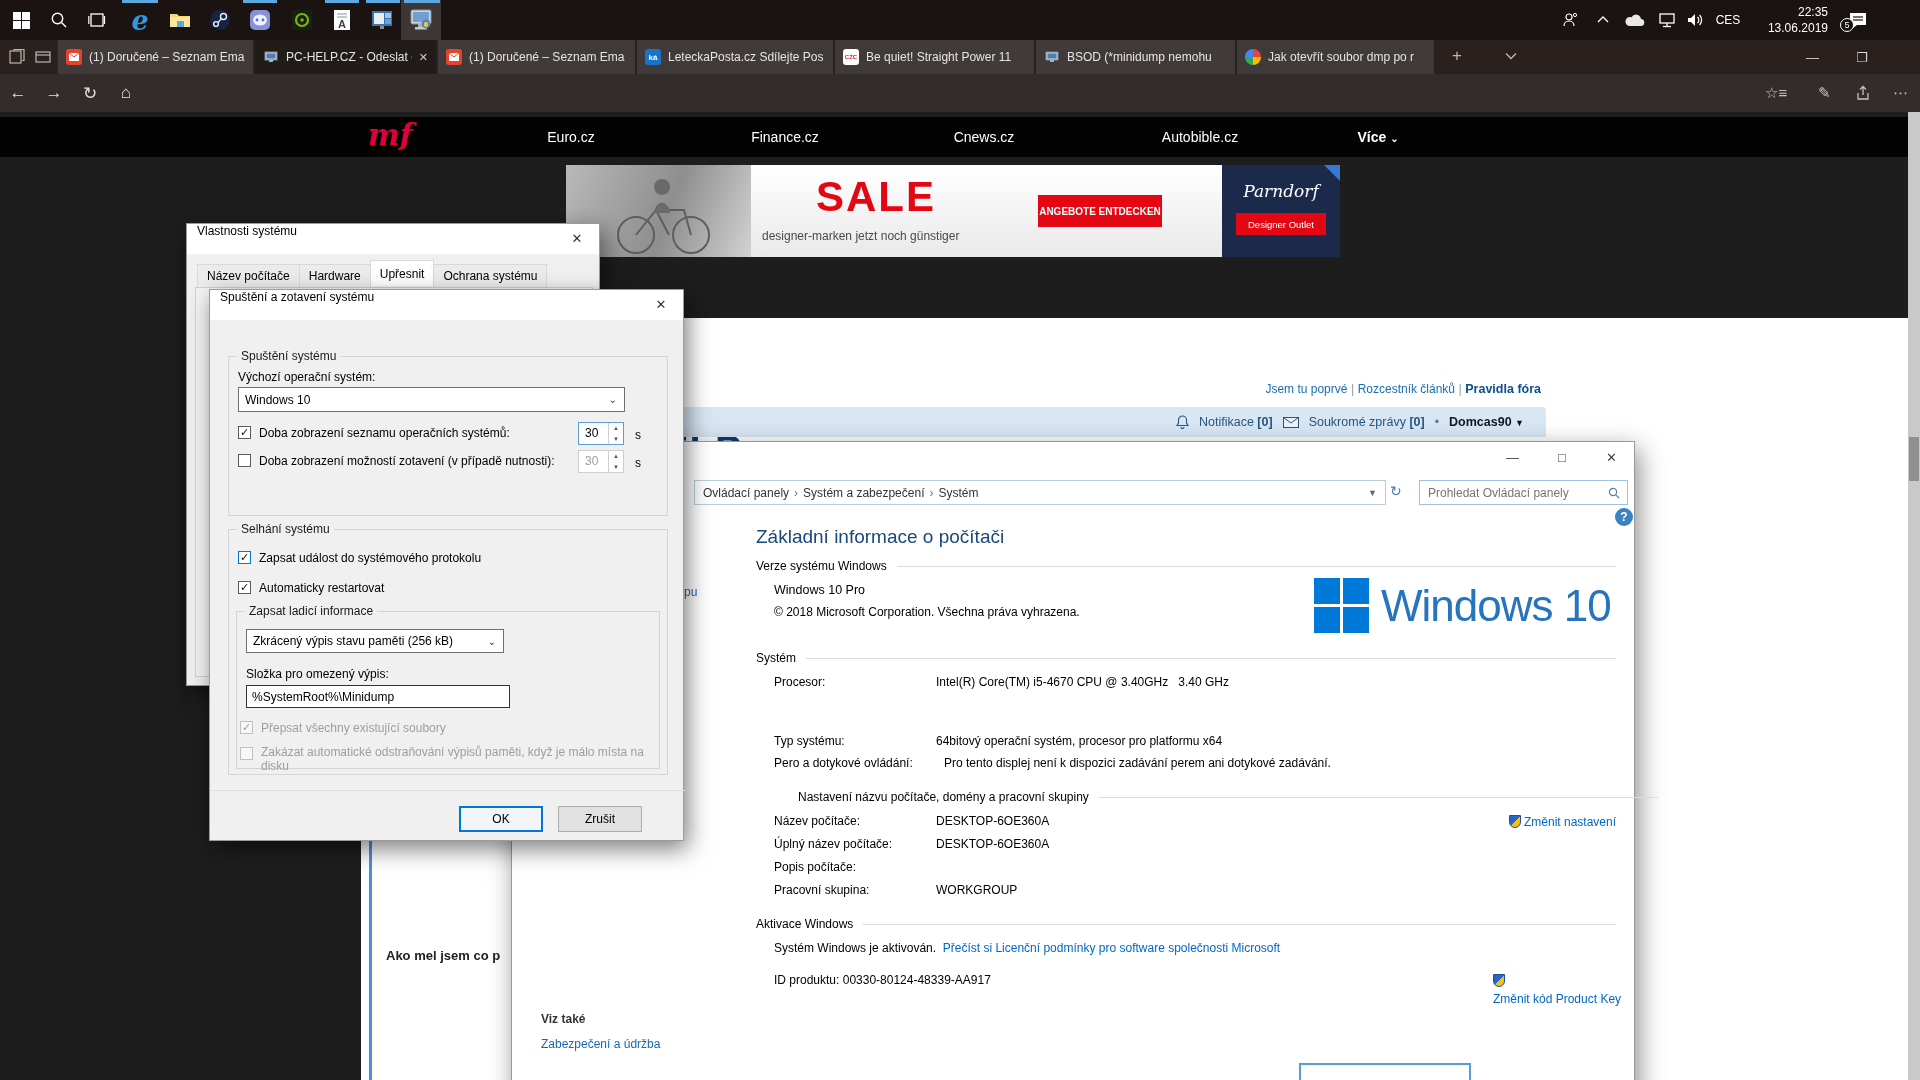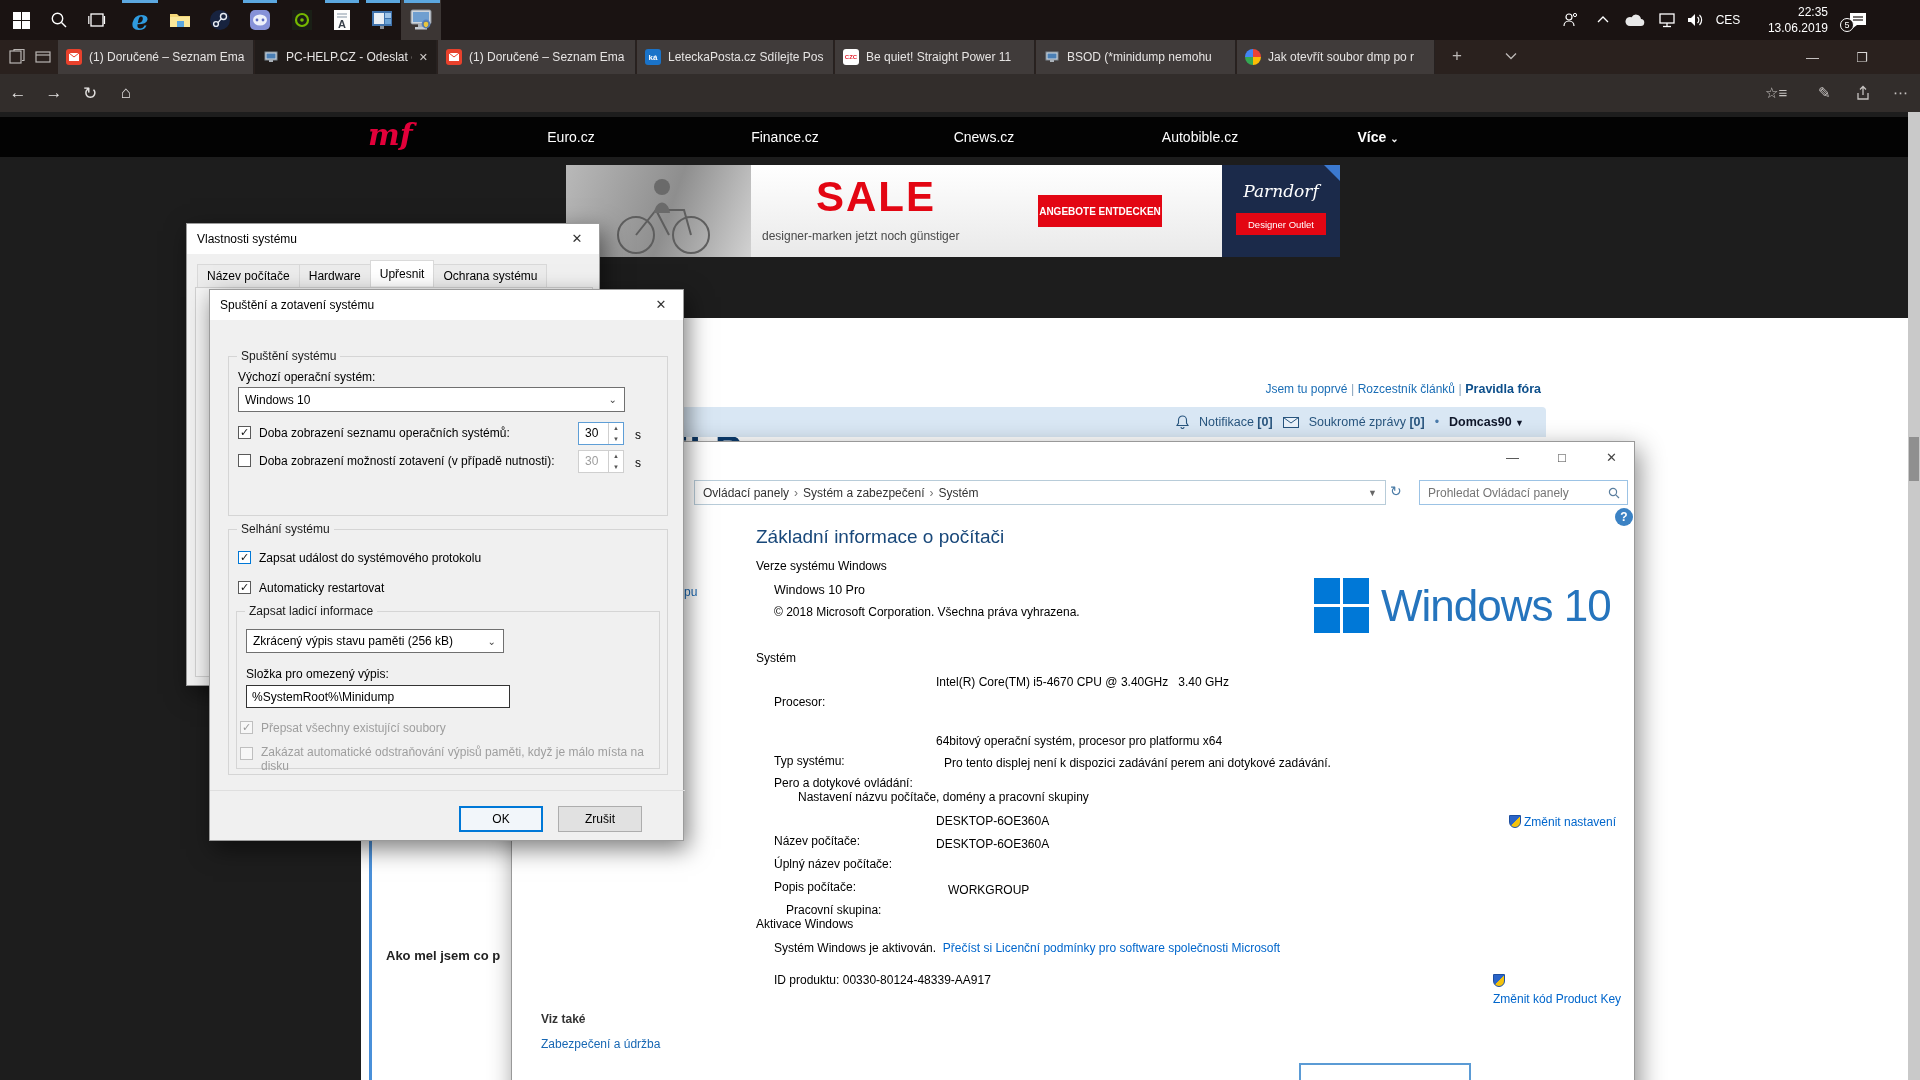--- a/index.html
+++ b/index.html
@@ -34,21 +34,21 @@
   #siteheader { position:absolute; left:0; top:5px; width:1908px; height:40px; background:#030303; }
   .menuitem { position:absolute; top:12px; transform:translateX(-50%); color:#fff; font-size:14px; }
   #ad { position:absolute; left:566px; top:53px; width:774px; height:92px; background:linear-gradient(#ffffff,#e9e9e9); overflow:hidden; }
   #wrapper { position:absolute; left:361px; top:206px; width:1547px; height:762px; background:#fff; }
   .flink { color:#1a6db5; font-size:12px; }
   #notifbar { position:absolute; left:19px; top:89px; width:1166px; height:30px; background:#d9e7f4; border-radius:4px 4px 0 0;
               display:flex; align-items:center; justify-content:flex-end; gap:10px; padding-right:22px; font-size:12.5px; color:#28557e; }
 
   
   .windlg { background:#f0f0f0; border:1px solid #9b9b9b; box-shadow:4px 8px 22px rgba(0,0,0,.5); }
-  .dlg-title { height:30px; background:#fff; display:flex; align-items:center; padding-left:10px; font-size:12px; color:#000; position:relative; }
+  .dlg-title { height:30px; background:#fff; display:flex; padding-left:10px; font-size:12px; color:#000; position:relative; }
   .dlg-x { position:absolute; right:0; top:0; width:44px; height:29px; display:flex; align-items:center; justify-content:center; font-size:13px; color:#333; }
   .groupbox { position:absolute; border:1px solid #d5d5d5; }
   .grouplabel { position:absolute; top:-8px; left:8px; background:#f0f0f0; padding:0 4px; font-size:12px; color:#1a1a1a; }
   .cb { position:absolute; width:13px; height:13px; background:#fff; border:1px solid #5a5a5a; font-size:11px; line-height:11px; text-align:center; color:#111; }
   .cb.blue { border-color:#0078d7; }
   .cb.dis { border-color:#bfbfbf; color:#9a9a9a; background:#f7f7f7; }
   .dlabel { position:absolute; font-size:12px; color:#000; }
   .dlabel.dis { color:#9e9e9e; }
   .wselect { position:absolute; background:#fff; border:1px solid #707070; font-size:12px; color:#000;
              display:flex; align-items:center; padding-left:6px; }
@@ -66,24 +66,24 @@
   .vtab.sel { background:#fff; position:relative; top:-2px; padding-top:6px; }
 
   
   #cpwin { left:511px; top:441px; width:1124px; height:700px; background:#fff; border:1px solid #999; box-shadow:4px 8px 24px rgba(0,0,0,.45); z-index:10; }
   .capbtn { width:45px; height:30px; display:inline-flex; align-items:center; justify-content:center; color:#444; font-size:13px; }
   #crumbbox { position:absolute; left:182px; top:38px; width:692px; height:25px; border:1px solid #b8ccd9; display:flex; align-items:center; font-size:12px; color:#333; padding-left:8px; gap:5px; }
   #cpsearch { position:absolute; left:907px; top:38px; width:209px; height:25px; border:1px solid #9cc3e5; display:flex; align-items:center; }
   #cpsearch input { border:none; outline:none; flex:1; font-size:12px; color:#666; padding-left:8px; font-family:"Liberation Sans",sans-serif; }
   .cpside { position:absolute; left:20px; font-size:12px; color:#1767b3; white-space:nowrap; }
   .cph1 { position:absolute; left:244px; top:84px; font-size:19px; color:#19487a; }
-  .cpgroup { position:absolute; left:244px; width:860px; display:flex; align-items:flex-start; font-size:12px; color:#000;flex-direction:column; }
+  .cpgroup { position:absolute; left:244px; width:860px; display:flex; align-items:center; font-size:12px; color:#000; }
   .cpgroup .line { flex:1; border-top:1px solid #dcdcdc; margin-left:10px; }
   .cprow { position:absolute; display:flex; font-size:12px; color:#000; }
-  .cprow .lbl { width:162px; flex:0 0 162px;margin-top:20px; }
+  .cprow .lbl { width:162px; flex:0 0 162px; }
   .cprow .val { white-space:pre-wrap; }
   .cplink { color:#0066cc; font-size:12px; white-space:nowrap; }
   .shield { width:12px; height:13px; display:inline-block; margin-right:3px; vertical-align:-2px;
             background:linear-gradient(135deg,#2a64c8 0 50%,#f4c20d 50% 100%); border-radius:0 0 6px 6px; border:1px solid #1d4fa0; }
 
   
   #scroll { left:1908px; top:112px; width:12px; height:968px; background:#c9c9c9; z-index:60; }
   #scrollthumb { position:absolute; left:1px; top:325px; width:10px; height:44px; background:#8f8f8f; }
 
   svg { display:block; }
@@ -472,21 +472,21 @@
     </div>
     <span class="abs" style="left:997px; top:370px;"><span class="shield"></span><span class="cplink">Změnit nastavení</span></span>
     <div class="cprow" style="left:262px; top:395px; width:600px;">
       <span class="lbl">Úplný název počítače:</span>
         <span class="val">DESKTOP-6OE360A</span>
     </div>
     <div class="cprow" style="left:262px; top:418px; width:600px;">
       <span class="lbl">Popis počítače:</span>
         <span class="val"></span>
     </div>
-    <div class="cprow" style="left:274px; top:441px; width:600px;">
+    <div class="cprow" style="left:262px; top:441px; width:600px;">
       <span class="lbl">Pracovní skupina:</span>
         <span class="val">WORKGROUP</span>
     </div>
 
     <div class="cpgroup" style="top:475px;">
         <span>Aktivace Windows</span>
         <span class="line"></span>
       </div>
     <div class="abs" style="left:262px; top:499px; font-size:12px; color:#000;">
       <span>Systém Windows je aktivován.</span>&nbsp;&nbsp;<span class="cplink">Přečíst si Licenční podmínky pro software společnosti Microsoft</span>

